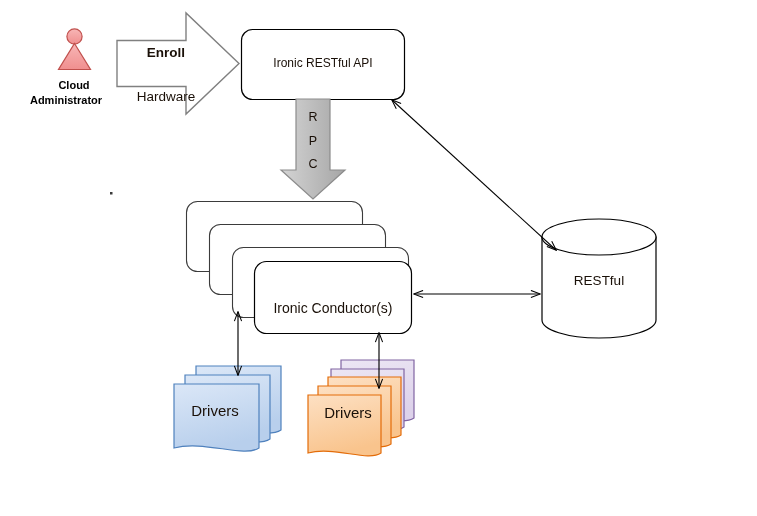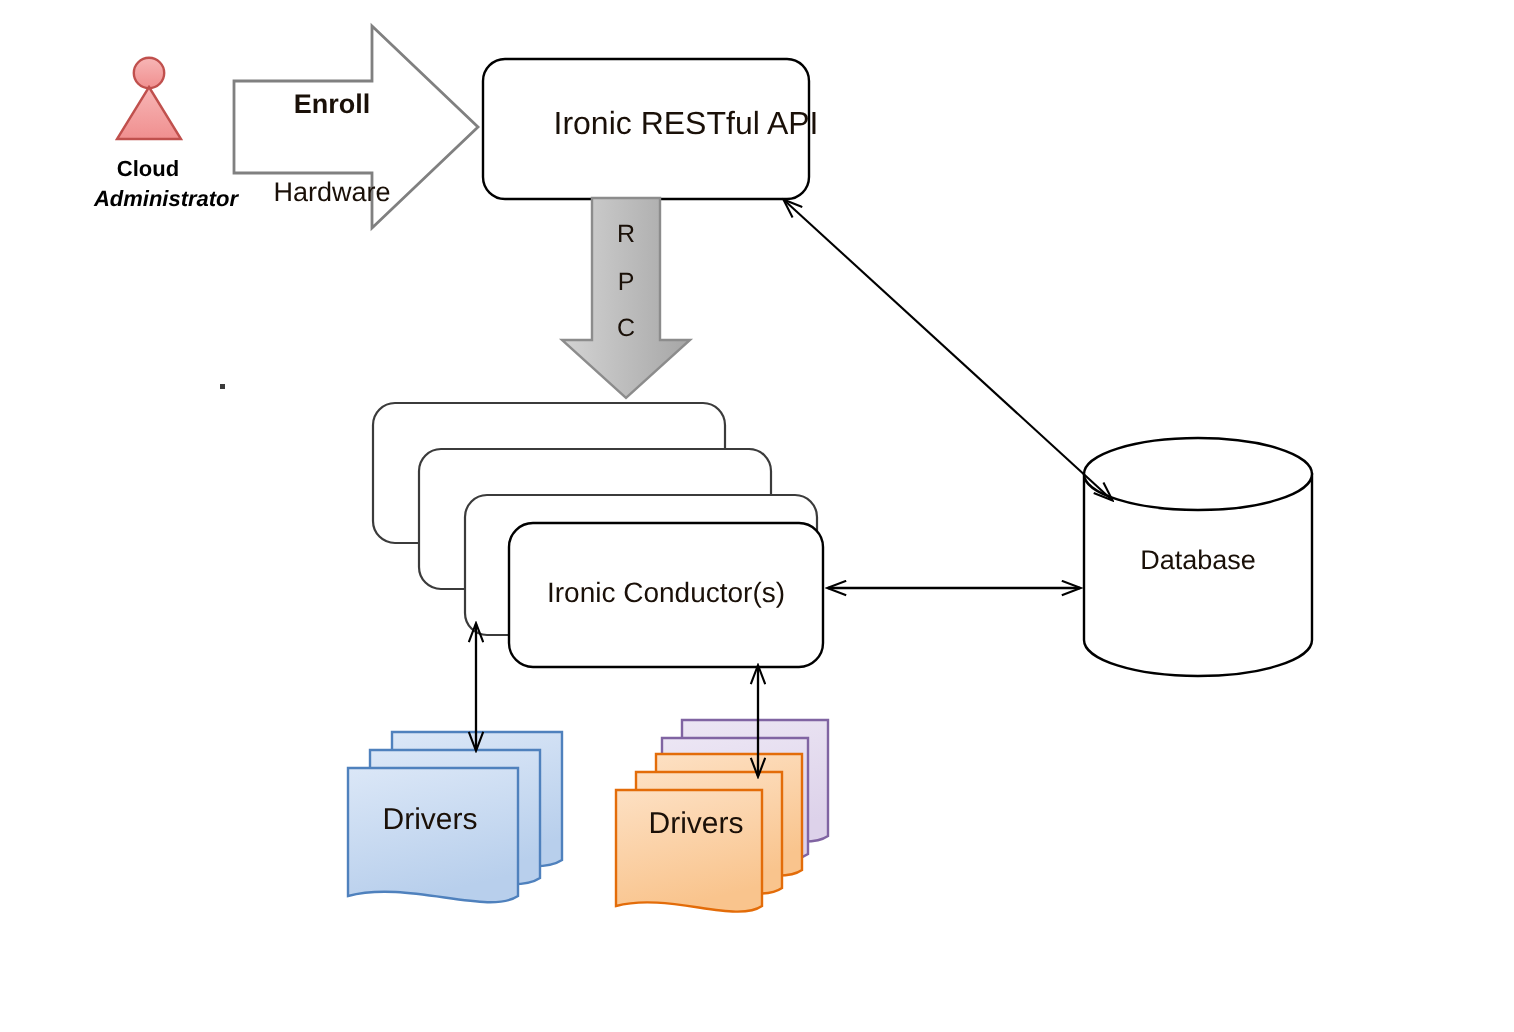--- a/index.html
+++ b/index.html
@@ -39,22 +39,21 @@
   }
   #label-actor-line1, #label-actor-line2 {
     font-weight: bold;
     font-size: 11px;
     color: #000000;
   }
   #label-enroll-1, #label-enroll-2 {
     font-size: 13.5px;
   }
   #label-api {
-    font-size: 16px;
-    margin-left: 20px;
+    font-size: 12px;
   }
   #label-conductor {
     font-size: 14px;
   }
   #label-database {
     font-size: 13.5px;
   }
   #label-drivers-blue, #label-drivers-orange {
     font-size: 15px;
   }
@@ -150,32 +149,32 @@
     <line x1="414" y1="294" x2="540" y2="294" stroke="#000000" stroke-width="1.15" marker-start="url(#arrowStartSm)" marker-end="url(#arrowEndSm)"></line>
 
     <line x1="238" y1="312" x2="238" y2="375" stroke="#000000" stroke-width="1.15" marker-start="url(#arrowStartSm)" marker-end="url(#arrowEndSm)"></line>
 
     <line x1="379" y1="333" x2="379" y2="388" stroke="#000000" stroke-width="1.15" marker-start="url(#arrowStartSm)" marker-end="url(#arrowEndSm)"></line>
 
     <rect x="110" y="192" width="2.5" height="2.5" fill="#3b3b3b"></rect>
   </svg>
 
   <div class="lbl lbl-center" id="label-actor-line1" style="left:74px; top:85px;">Cloud</div>
-  <div class="lbl lbl-center" id="label-actor-line2" style="left:83px; top:100px;font-style:italic;">Administrator</div>
+  <div class="lbl lbl-center" id="label-actor-line2" style="left:66px; top:100px;">Administrator</div>
 
   <div class="lbl lbl-center" id="label-enroll-1" style="left:166px; top:52px;font-weight:bold;">Enroll</div>
   <div class="lbl lbl-center" id="label-enroll-2" style="left:166px; top:72px;margin-top:24px;">Hardware</div>
 
   <div class="lbl lbl-center" id="label-api" style="left:323px; top:63px;">Ironic RESTful API</div>
 
   <div class="rpc-letter" id="rpc-letter-0" style="left:313px; top:117px;">R</div>
   <div class="rpc-letter" id="rpc-letter-1" style="left:313px; top:141px;">P</div>
   <div class="rpc-letter" id="rpc-letter-2" style="left:313px; top:164px;">C</div>
 
-  <div class="lbl lbl-center" id="label-conductor" style="left:333px; top:296px;text-align:right;">Ironic Conductor(s)</div>
+  <div class="lbl lbl-center" id="label-conductor" style="left:333px; top:308px;text-align:right;">Ironic Conductor(s)</div>
 
-  <div class="lbl lbl-center" id="label-database" style="left:599px; top:280px;">Database</div>
+  <div class="lbl lbl-center" id="label-database" style="left:599px; top:280px;">RESTful</div>
 
   <div class="lbl lbl-center" id="label-drivers-blue" style="left:215px; top:410px;">Drivers</div>
 
   <div class="lbl lbl-center" id="label-drivers-orange" style="left:348px; top:412px;">Drivers</div>
 
 </div>
 
 </body></html>

